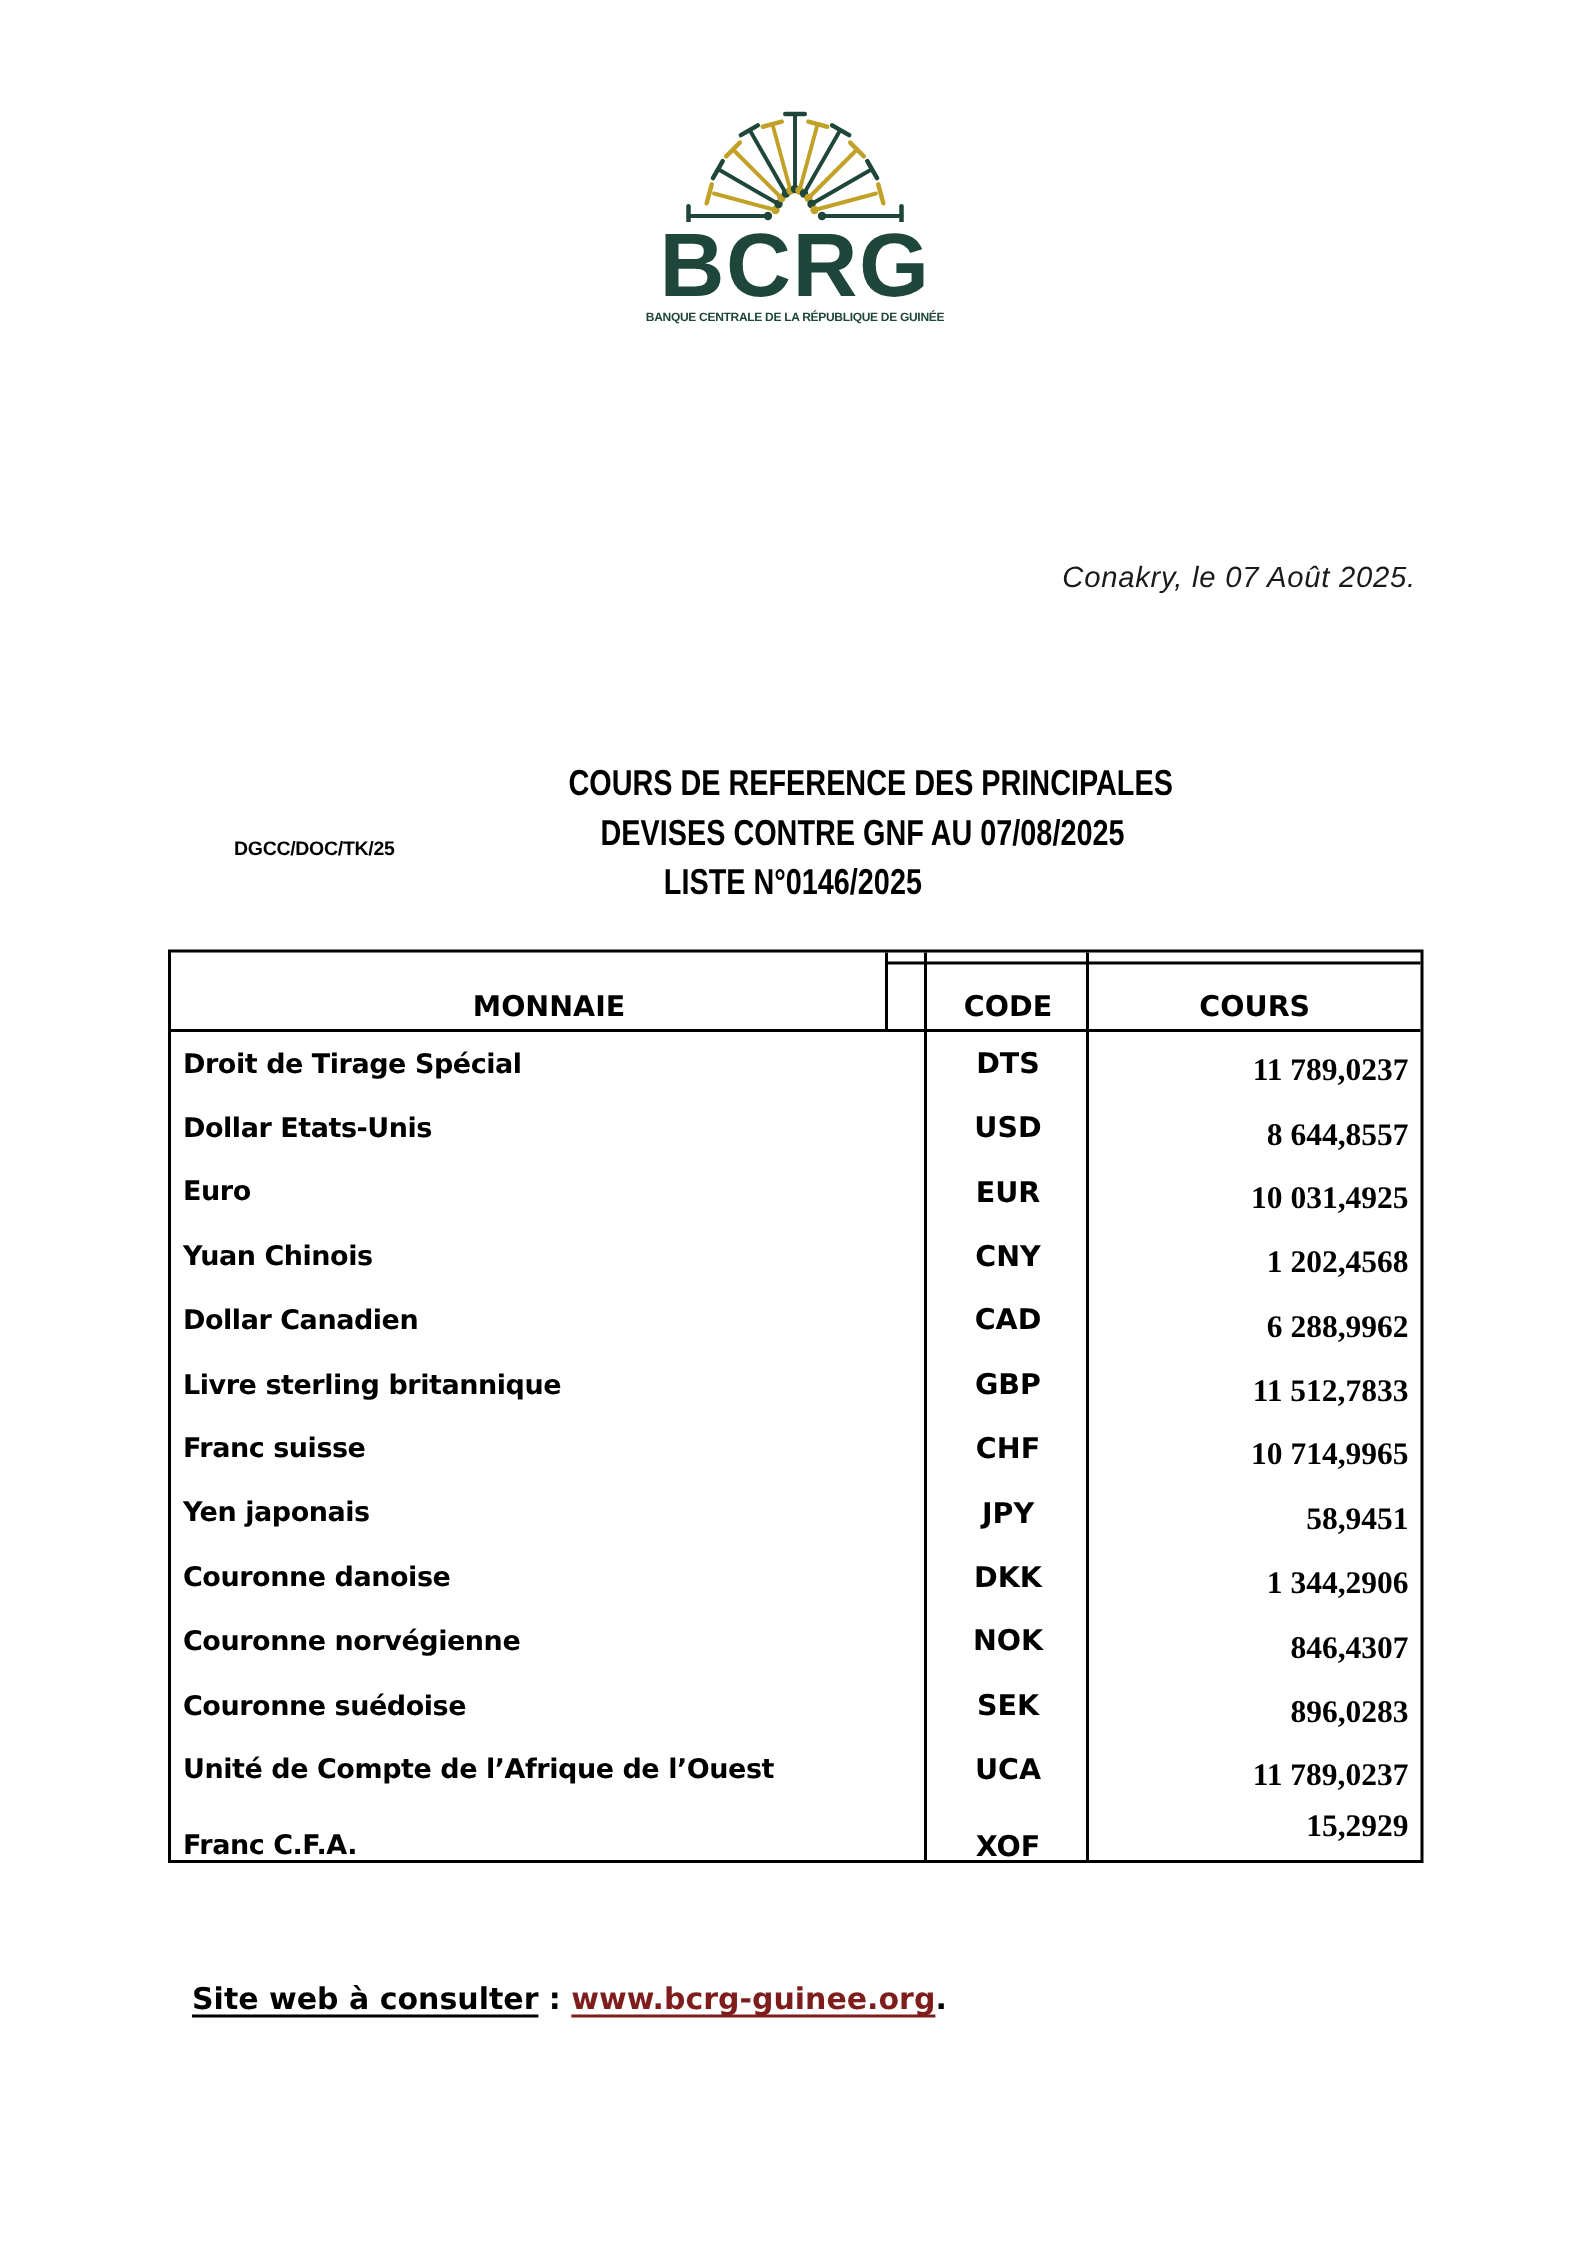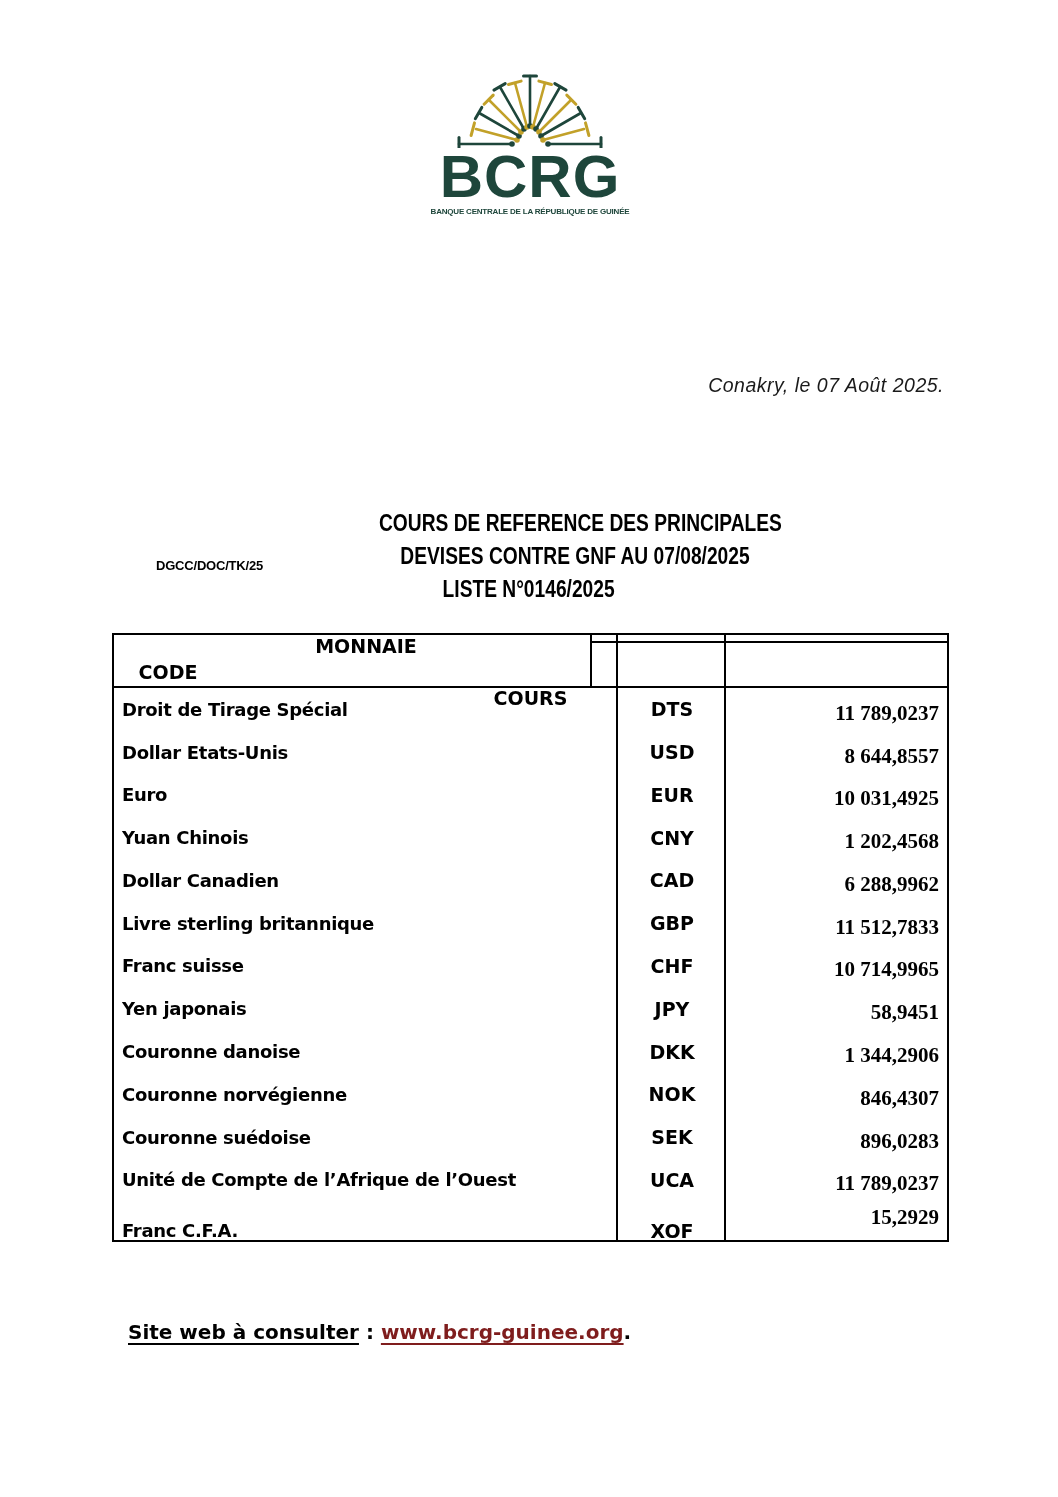--- a/index.html
+++ b/index.html
@@ -42,21 +42,21 @@
   .rates {
     position:absolute; left:112px; top:633px; width:837px; height:609px;
     box-sizing:border-box; border:2px solid #000;
   }
   .gridline { position:absolute; background:#000; }
   .v-head-extra { left:476px; top:0; width:2px; height:51px; }
   .v-div1 { left:502px; top:0; width:2px; height:100%; }
   .v-div2 { left:610px; top:0; width:2px; height:100%; }
   .h-top2 { left:476px; top:6px; width:357px; height:2px; }
   .h-headsep { left:0; top:51px; width:100%; height:2px; }
-  .thead { position:absolute; left:0; top:0; width:100%; height:51px; display:flex;flex-direction:column; }
+  .thead { position:absolute; left:0; top:0; width:100%; height:51px; display:flex; }
   .thead .th {
     display:flex; align-items:flex-end; justify-content:center;
     font-family:"DejaVu Sans", sans-serif; font-weight:bold; font-size:19px;
     padding-bottom:4px; box-sizing:border-box;
   }
   .th.c1 { width:504px; }
   .th.c2 { width:108px; }
   .th.c3 { flex:1; }
   .tbody {
     position:absolute; left:0; top:53px; width:100%; height:556px;

